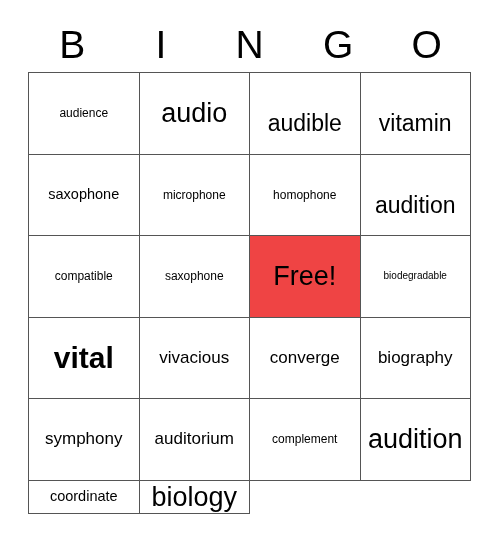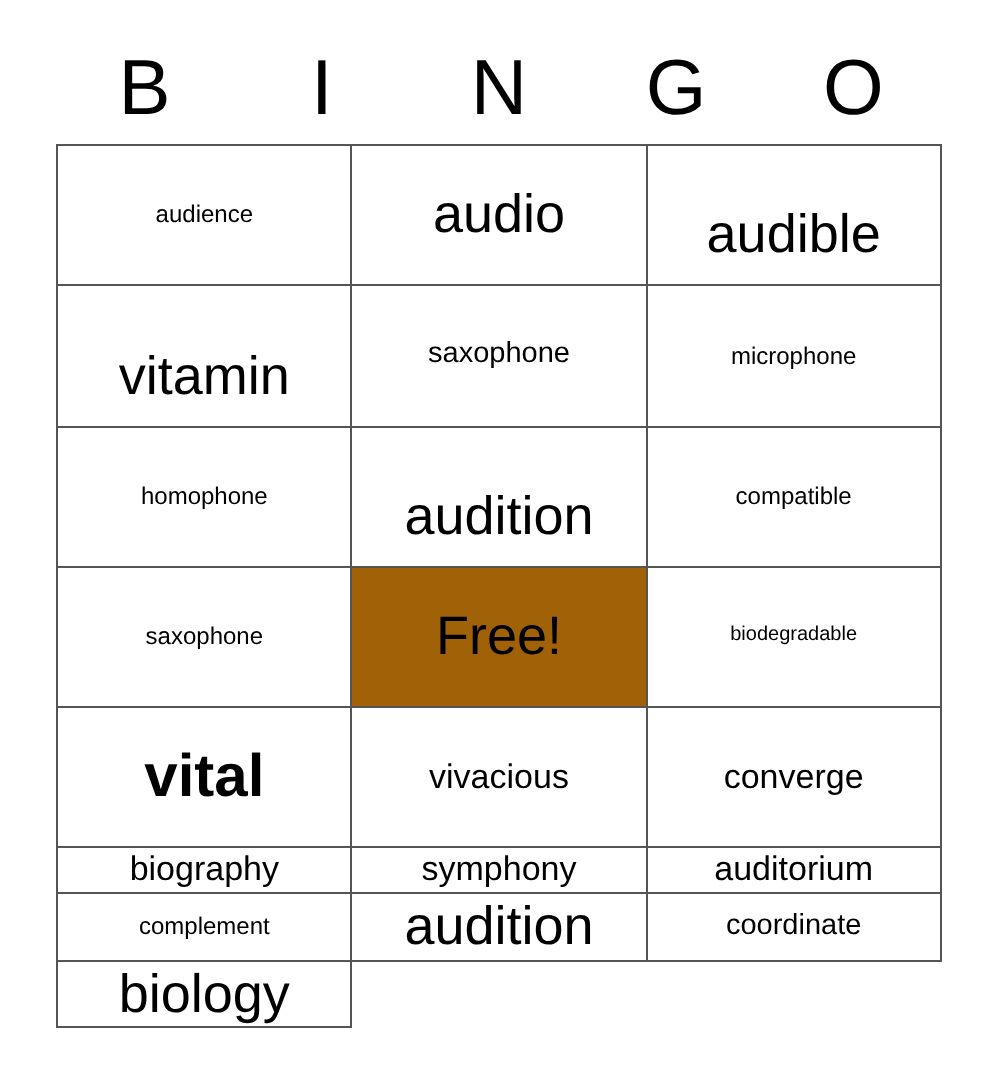--- a/index.html
+++ b/index.html
@@ -41,21 +41,21 @@
   #grid {
     position: absolute;
     left: 28px;
     top: 72px;
     width: 443px;
     height: 442px;
     box-sizing: border-box;
     border-top: 1px solid #555555;
     border-left: 1px solid #555555;
     display: grid;
-    grid-template-columns: repeat(3, 1fr);
+    grid-template-columns: repeat(4, 1fr);
     grid-template-rows: repeat(5, 1fr);
     background: #ffffff;
   }
   .cell {
     box-sizing: border-box;
     border-right: 1px solid #555555;
     border-bottom: 1px solid #555555;
     display: flex;
     align-items: center;
     justify-content: center;
@@ -63,28 +63,28 @@
     padding: 2px 3px;
     overflow: hidden;
     background: #ffffff;
   }
   .cell span {
     display: block;
     line-height: 1.05;
     white-space: nowrap;
   }
   .cell.free {
-    background: #a16207;
+    background: #ef4444;
   }
   
   .fs-xs  span { font-size: 10px; }
   .fs-s   span { font-size: 12px; }
   .fs-m   span { font-size: 14.5px; }
   .fs-l   span { font-size: 17px; }
-  .fs-xl  span { font-size: 27px; margin-top: 20px; }
+  .fs-xl  span { font-size: 23px; margin-top: 20px; }
   .fs-xxl span { font-size: 27px; }
   .fs-max span { font-size: 30px; font-weight: bold; }
 </style>
 </head>
 <body>
 
 <div id="card">
 
   <div id="header-row">
     <div class="header-cell">B</div>

